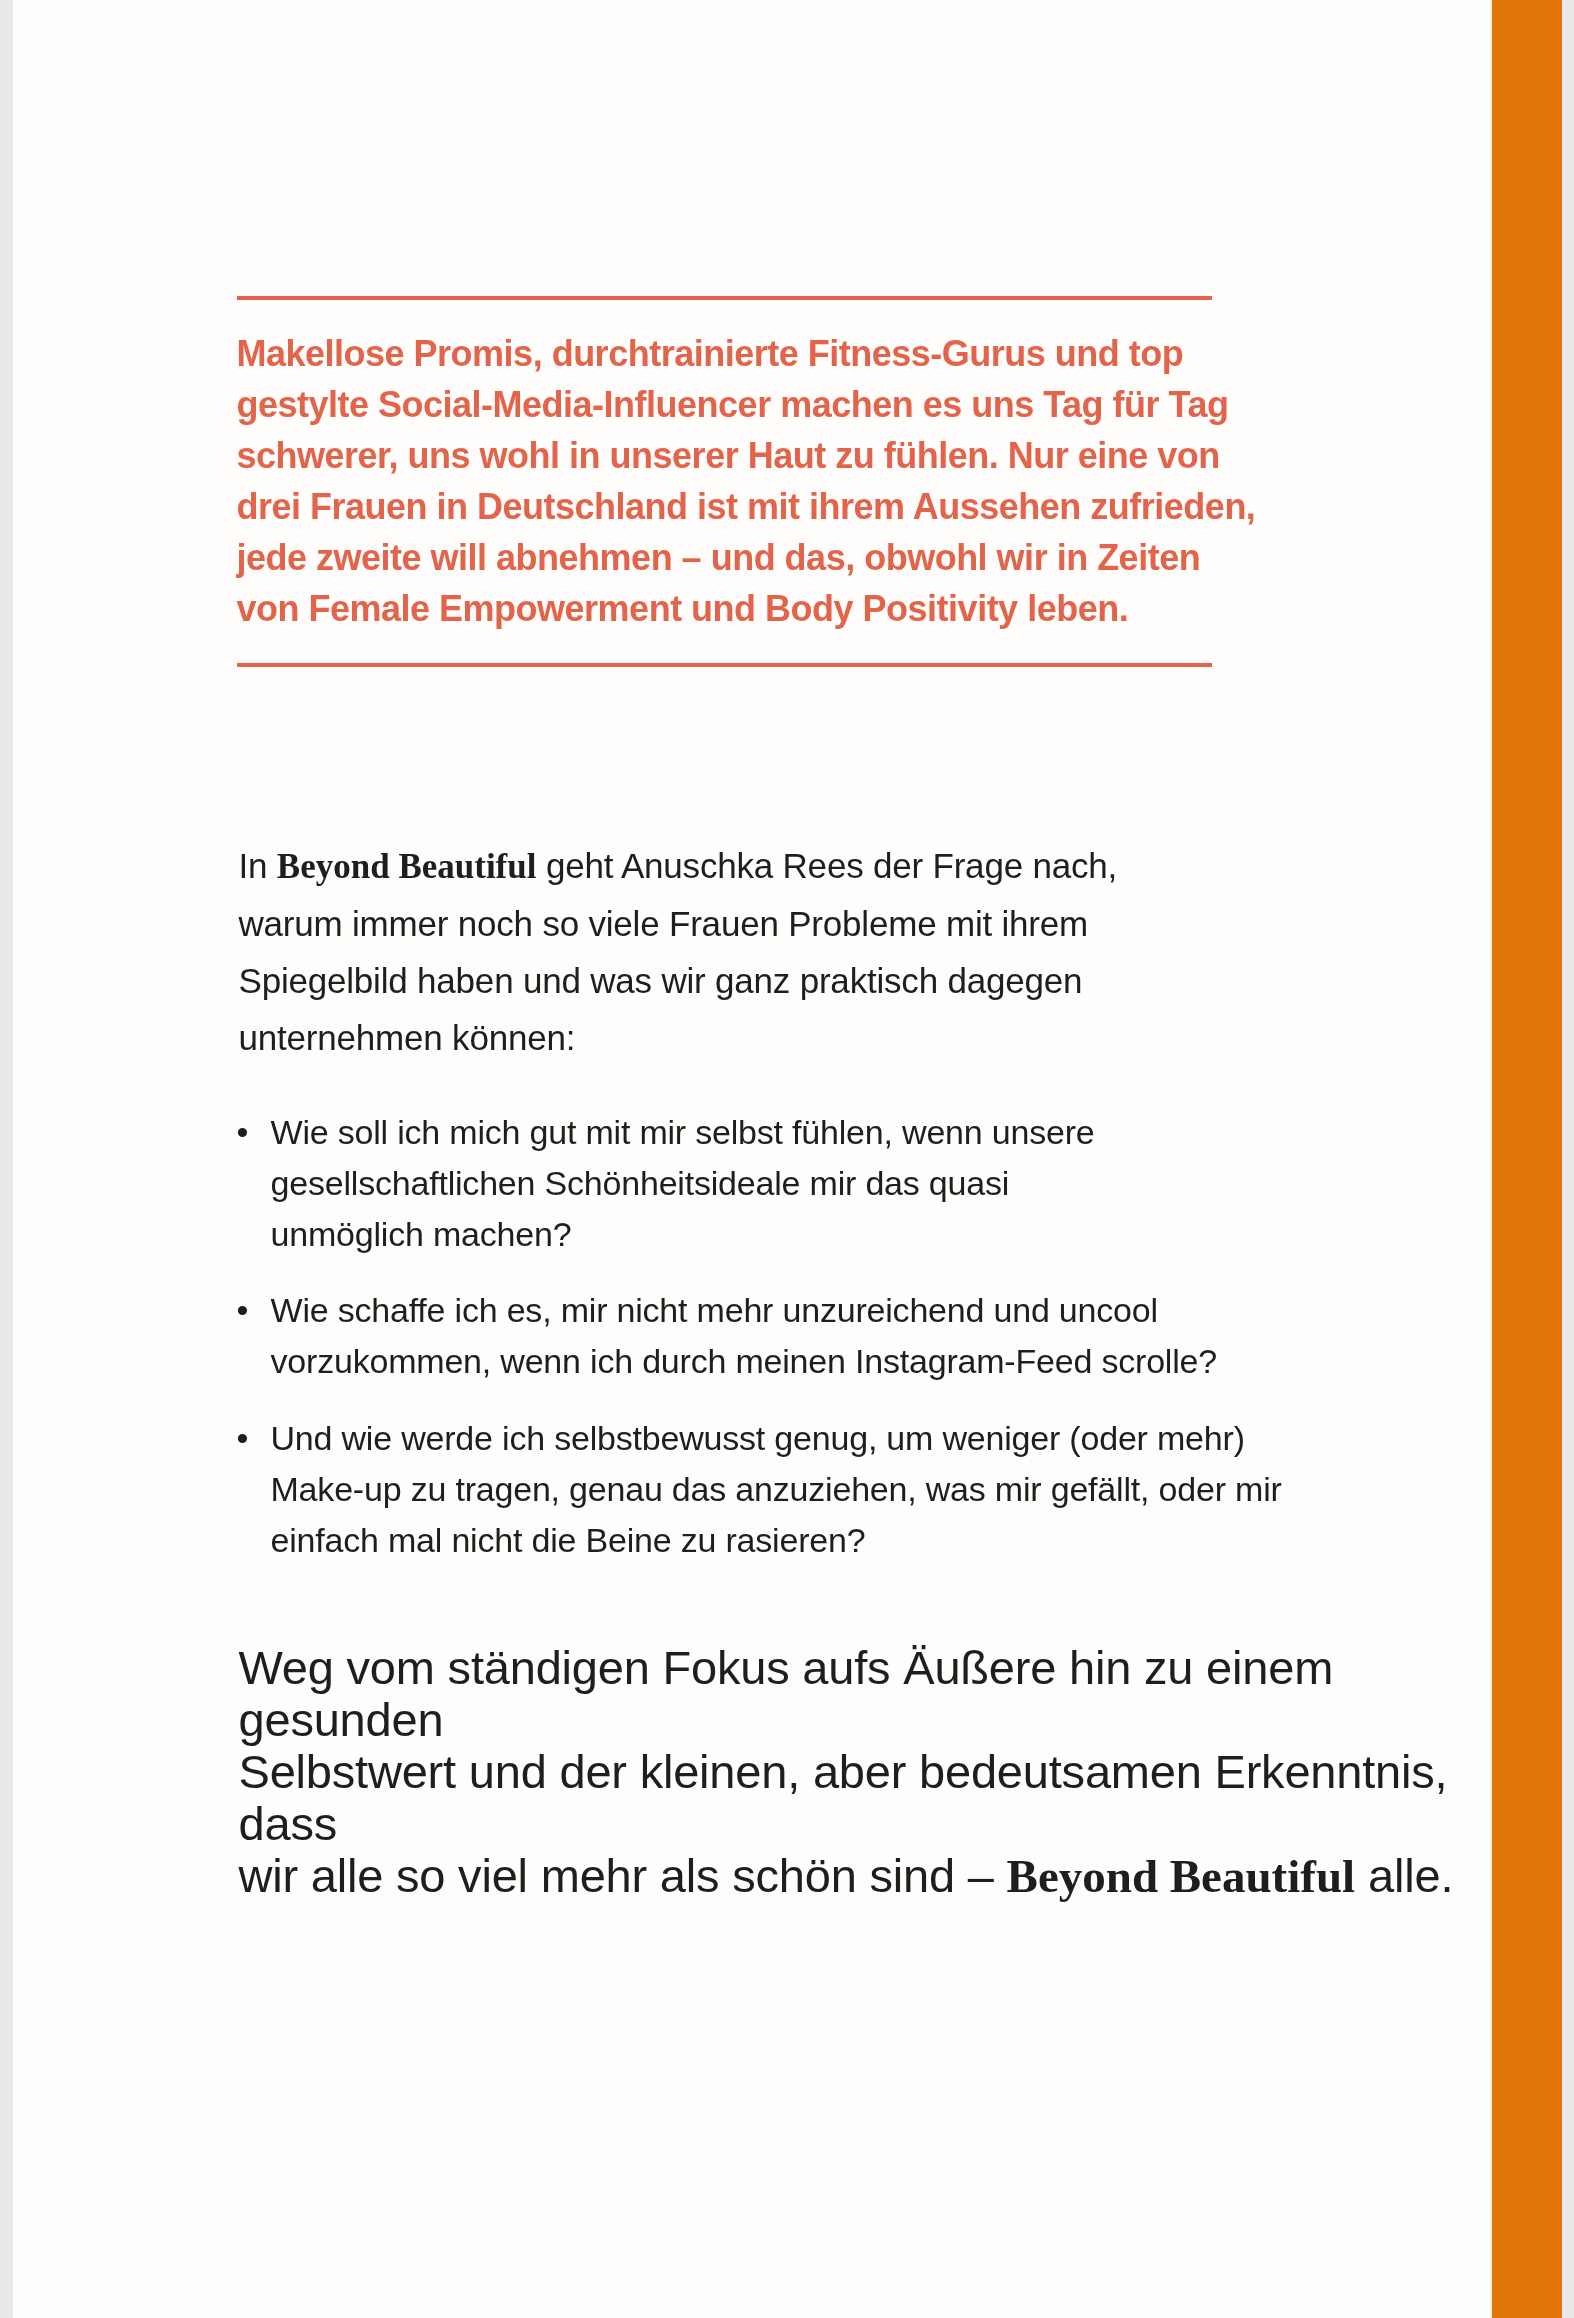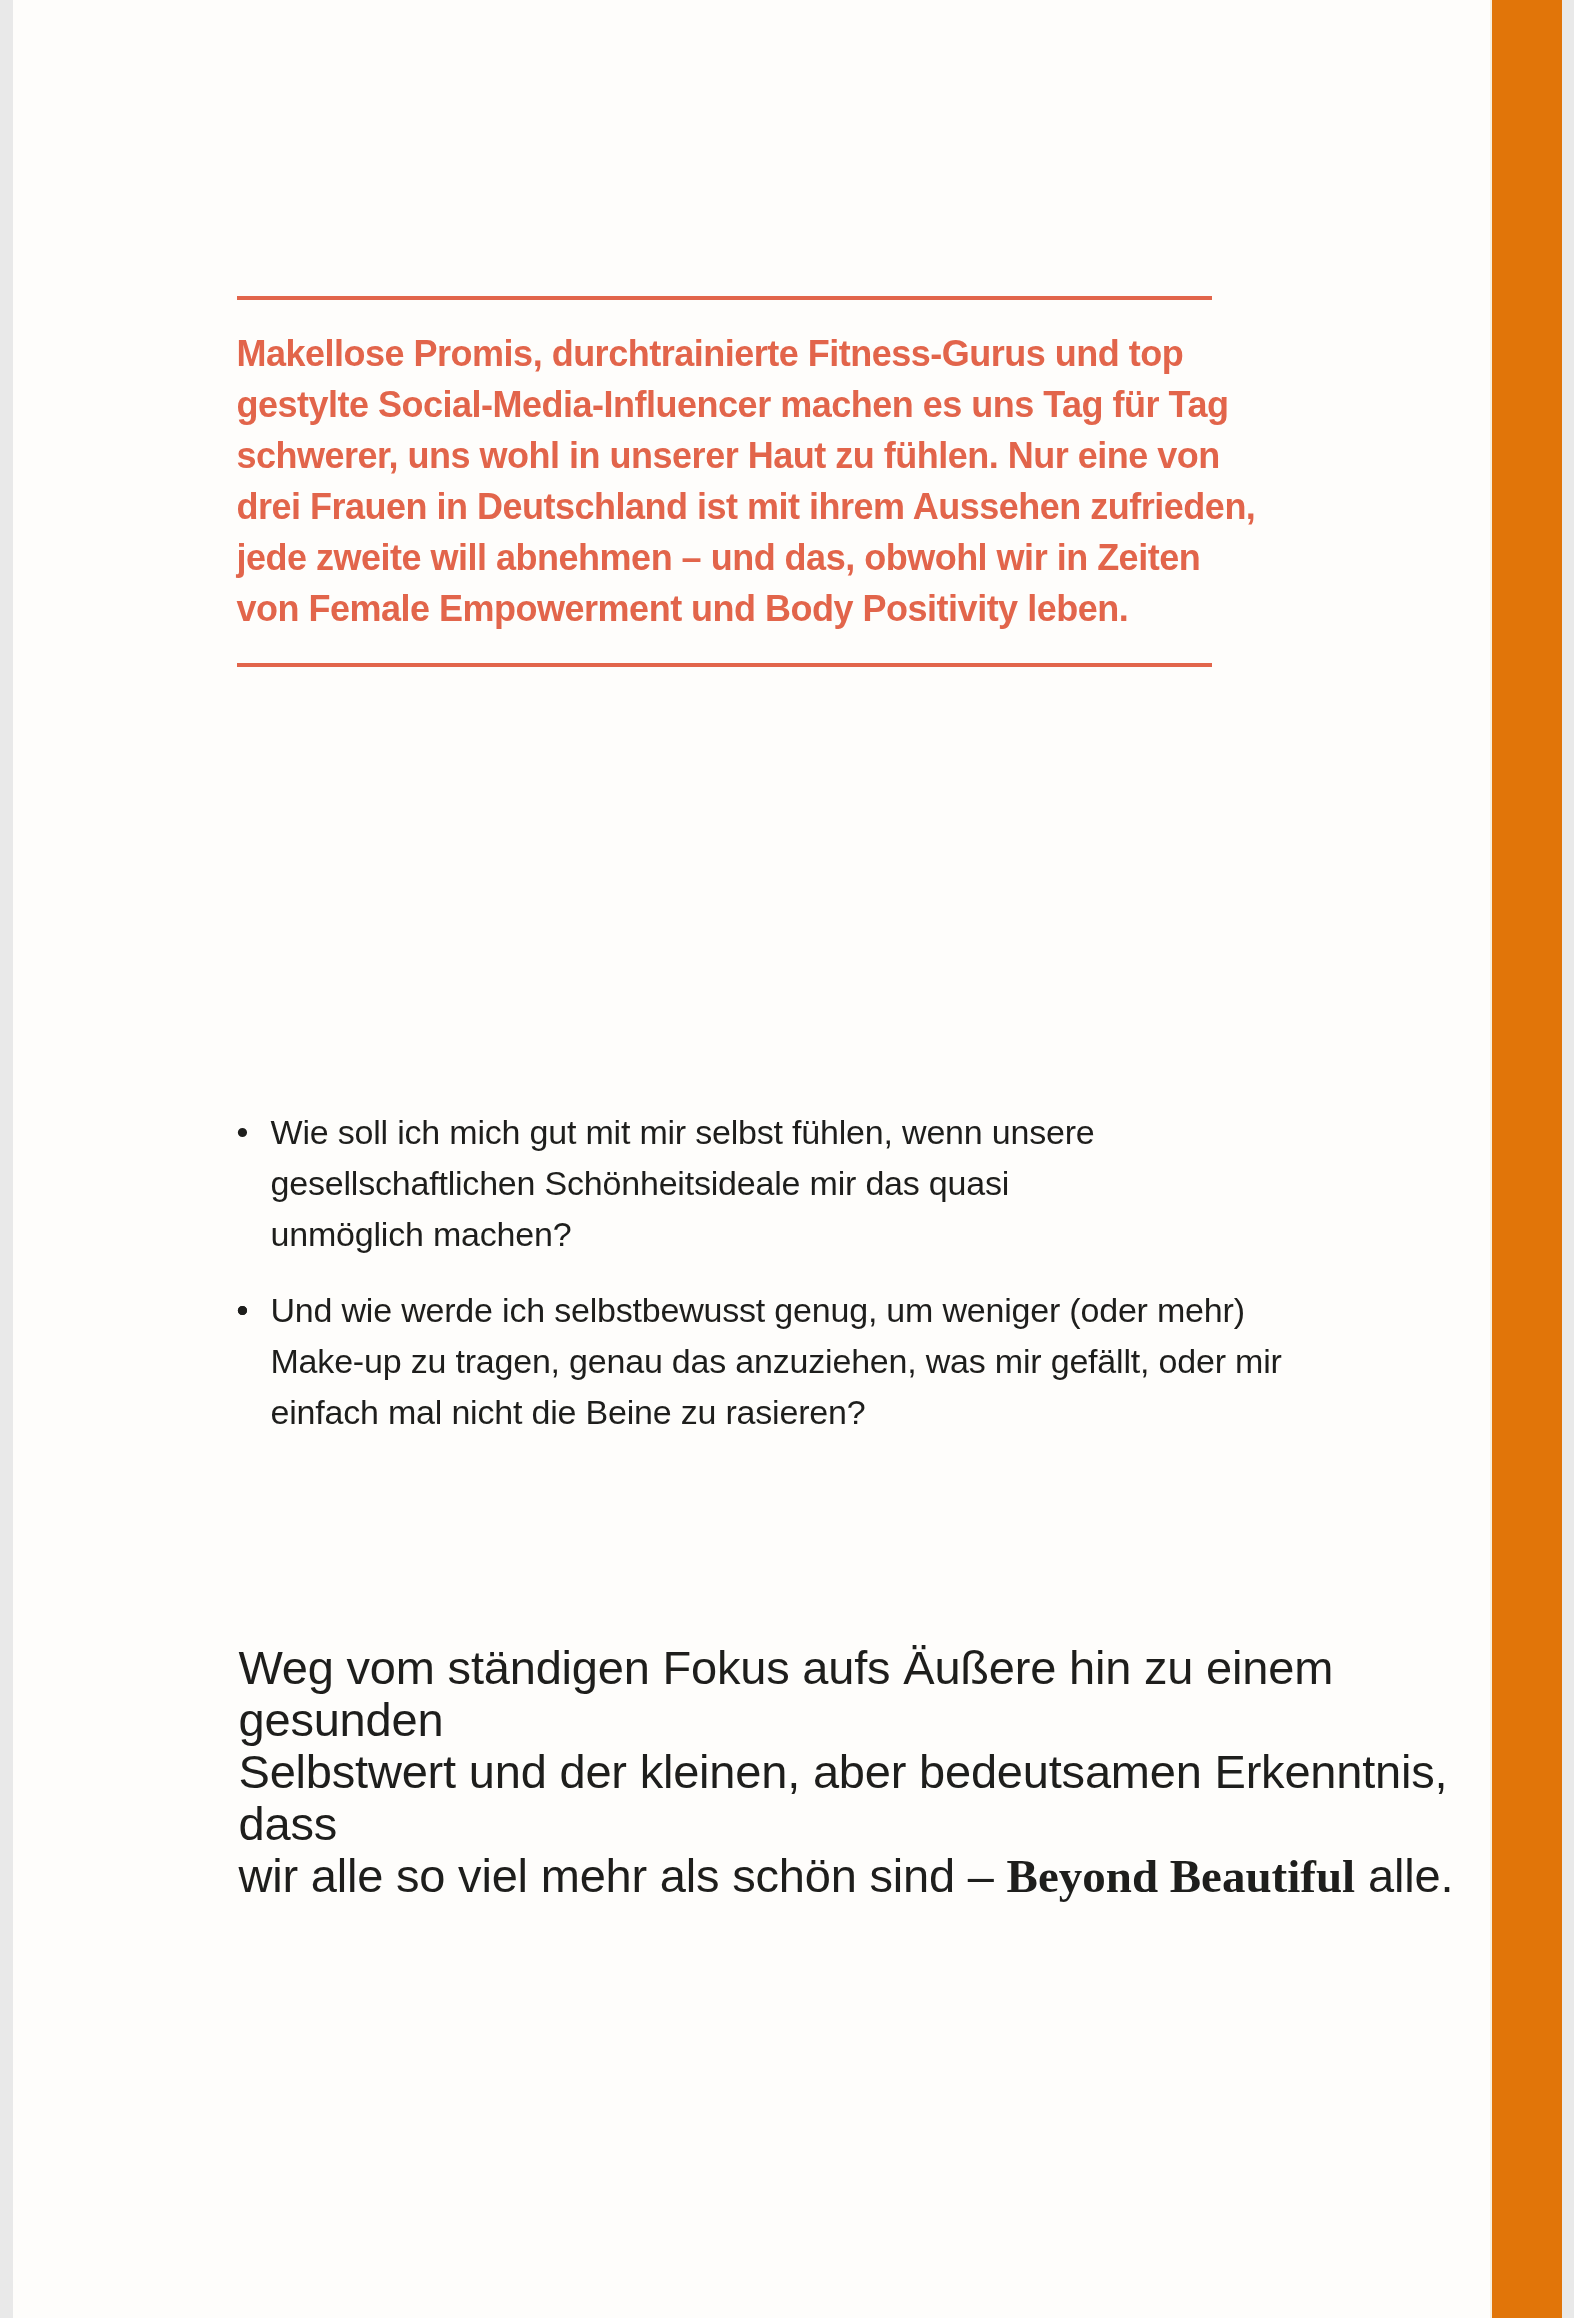--- a/index.html
+++ b/index.html
@@ -117,26 +117,31 @@
 
   <p class="lead">Makellose Promis, durchtrainierte Fitness-Gurus und top
 gestylte Social-Media-Influencer machen es uns Tag für Tag
 schwerer, uns wohl in unserer Haut zu fühlen. Nur eine von
 drei Frauen in Deutschland ist mit ihrem Aussehen zufrieden,
 jede zweite will abnehmen – und das, obwohl wir in Zeiten
 von Female Empowerment und Body Positivity leben.</p>
 
   <div class="rule rule-bottom"></div>
 
+  <p class="intro"><span>In </span><strong class="booktitle">Beyond Beautiful</strong><span> geht Anuschka Rees der Frage nach,
+warum immer noch so viele Frauen Probleme mit ihrem
+Spiegelbild haben und was wir ganz praktisch dagegen
+unternehmen können:</span></p>
 
   <ul class="bullets">
     <li><span class="dot">•</span><span>Wie soll ich mich gut mit mir selbst fühlen, wenn unsere
 gesellschaftlichen Schönheitsideale mir das quasi
 unmöglich machen?</span></li>
-    <li><span class="dot">•</span></li>
+    <li><span class="dot">•</span><span>Wie schaffe ich es, mir nicht mehr unzureichend und uncool
+vorzukommen, wenn ich durch meinen Instagram-Feed scrolle?</span></li>
     <li><span class="dot">•</span><span>Und wie werde ich selbstbewusst genug, um weniger (oder mehr)
 Make-up zu tragen, genau das anzuziehen, was mir gefällt, oder mir
 einfach mal nicht die Beine zu rasieren?</span></li>
   </ul>
 
   <p class="closing"><span>Weg vom ständigen Fokus aufs Äußere hin zu einem gesunden
 Selbstwert und der kleinen, aber bedeutsamen Erkenntnis, dass
 wir alle so viel mehr als schön sind – </span><strong class="booktitle">Beyond Beautiful</strong><span> alle.</span></p>
 
 

